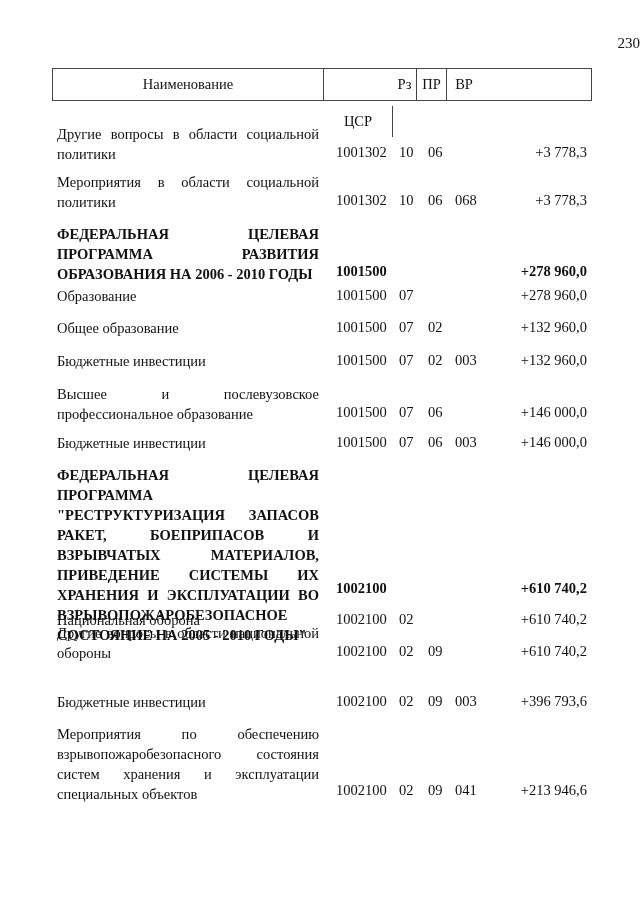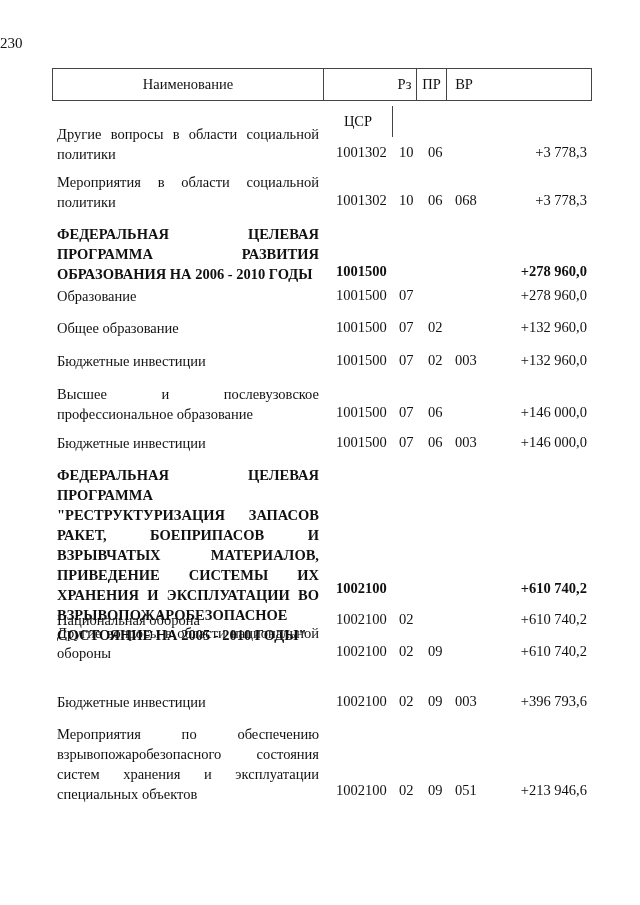--- a/index.html
+++ b/index.html
@@ -3,21 +3,21 @@
   <meta charset="utf-8">
   <style>
     html, body { margin: 0; padding: 0; background: #ffffff; }
     body {
       width: 640px; height: 905px; position: relative; overflow: hidden;
       font-family: "Liberation Serif", "DejaVu Serif", serif;
       color: #111111; font-size: 14.5px;
     }
     .page-number {
       position: absolute; top: 35px; left: 0; width: 640px;
-      text-align: left; font-size: 15px;
+      text-align: right; font-size: 15px;
     }
     .header-table {
       position: absolute; top: 68px; left: 52px; width: 540px; height: 33px;
       border: 1px solid #444; box-sizing: border-box; display: flex;
     }
     .hcell {
       box-sizing: border-box; height: 100%; display: flex; align-items: center;
       justify-content: center; border-right: 1px solid #444; font-size: 14.5px;
     }
     .hcell:last-child { border-right: none; }
@@ -163,15 +163,15 @@
   <div class="val pr">09</div>
   <div class="val vr">003</div>
   <div class="val sum">+396 793,6</div>
 </div>
 
 <div class="row" style="top:724px;height:76px;">
   <div class="name">Мероприятия по обеспечению взрывопожаробезопасного состояния систем хранения и эксплуатации специальных объектов</div>
   <div class="val csr">1002100</div>
   <div class="val rz">02</div>
   <div class="val pr">09</div>
-  <div class="val vr">051</div>
+  <div class="val vr">041</div>
   <div class="val sum">+213 946,6</div>
 </div>
 
 </body></html>

